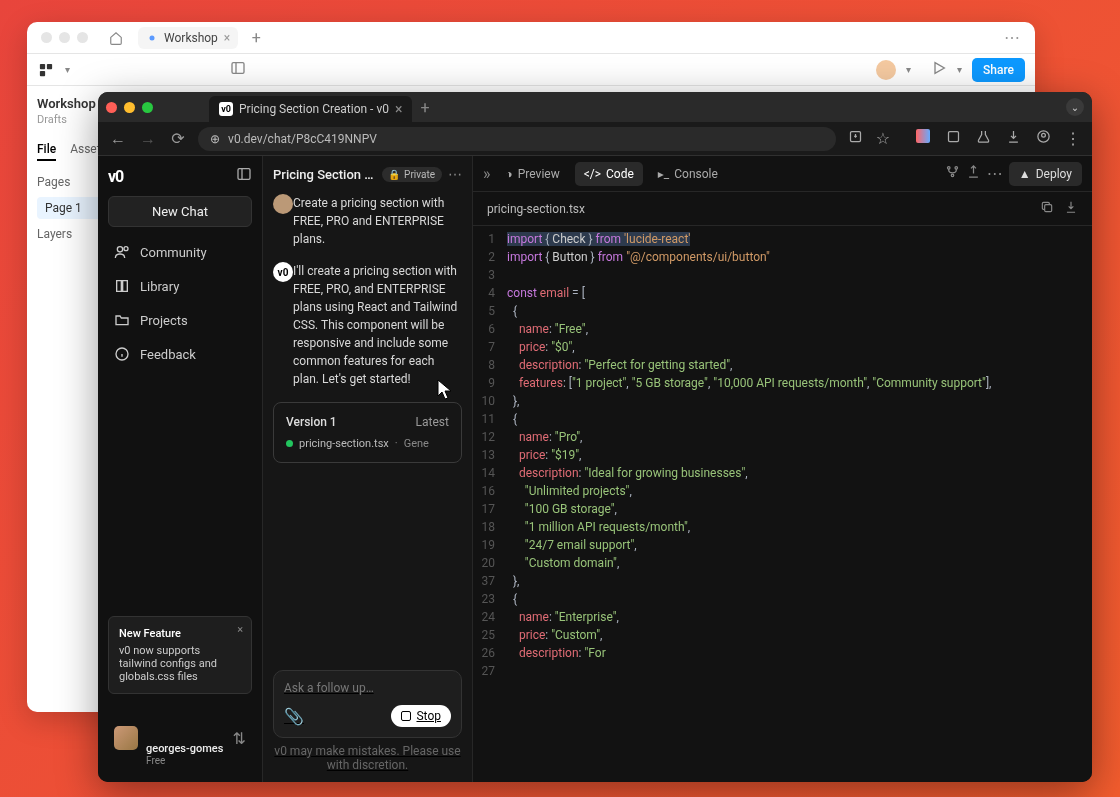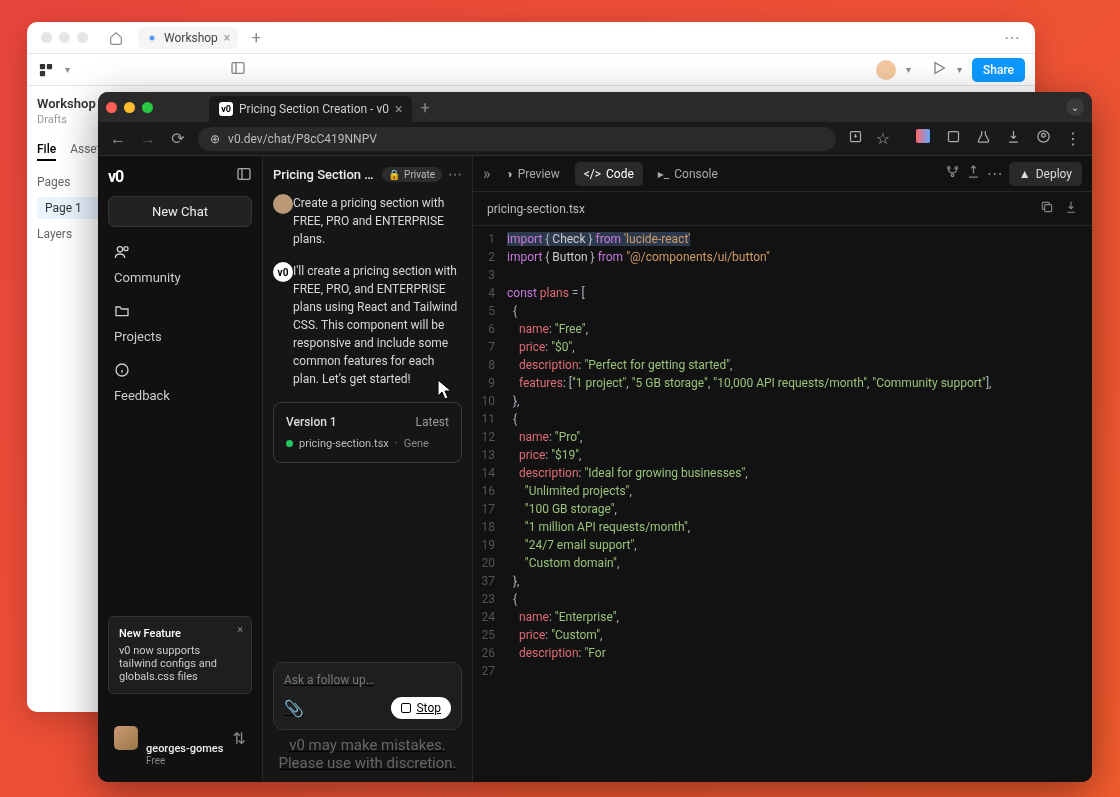--- a/index.html
+++ b/index.html
@@ -39,21 +39,21 @@
   .v0-url{flex:1;background:#2a2a2a;border-radius:14px;padding:5px 12px;font-size:12px;color:#bbb;display:flex;align-items:center;gap:8px;}
   .v0-url-icons{display:flex;gap:10px;color:#aaa;}
   .v0-urlicon{width:18px;display:flex;justify-content:center;}
 
   .v0-body{flex:1;display:flex;overflow:hidden;}
   .v0-sidebar{width:165px;background:#111;border-right:1px solid #272727;display:flex;flex-direction:column;padding:10px;gap:10px;}
   .v0-logo-row{display:flex;align-items:center;justify-content:space-between;}
   .v0-logo{color:#fff;font-weight:700;font-size:16px;letter-spacing:-1px;}
   .v0-newchat{background:#222;border:1px solid #333;color:#eee;padding:7px 0;border-radius:6px;font-size:13px;text-align:center;}
   .v0-nav{display:flex;flex-direction:column;gap:4px;}
-  .v0-nav-item{display:flex;gap:10px;color:#ccc;padding:7px 6px;font-size:13px;border-radius:5px;flex-direction:column;}
+  .v0-nav-item{display:flex;align-items:center;gap:10px;color:#ccc;padding:7px 6px;font-size:13px;border-radius:5px;}
   .v0-nav-item svg{width:16px;height:16px;}
   .v0-popup{margin-top:auto;background:#1e1e1e;border:1px solid #333;border-radius:6px;padding:10px;font-size:11px;color:#ccc;position:relative;}
   .v0-popup .t{font-weight:500;color:#fff;margin-bottom:4px;}
   .v0-popup .x{position:absolute;top:6px;right:8px;color:#888;}
   .v0-user{display:flex;align-items:center;gap:8px;padding:6px;}
   .v0-user .av{width:24px;height:24px;border-radius:5px;background:linear-gradient(135deg,#c97,#974);}
   .v0-user .info{flex:1;}
   .v0-user .name{font-size:11px;color:#eee;font-weight:500;margin-top:32px;}
   .v0-user .plan{font-size:10px;color:#888;}
   .v0-user .chev{color:#888;}
@@ -71,21 +71,21 @@
   .v0-card-head{display:flex;align-items:center;gap:8px;font-size:12px;color:#ddd;margin-bottom:8px;}
   .v0-card-head .lat{color:#999;}
   .v0-card-row{display:flex;align-items:center;gap:6px;font-size:11px;color:#bbb;}
   .v0-card-row .g{width:7px;height:7px;border-radius:50%;background:#22c55e;}
   .v0-input-area{margin-top:auto;text-decoration:underline;}
   .v0-input{background:#1e1e1e;border:1px solid #333;border-radius:10px;padding:10px;display:flex;flex-direction:column;gap:10px;}
   .v0-input .ph{color:#777;font-size:12px;}
   .v0-input .row{display:flex;align-items:center;justify-content:space-between;}
   .v0-stop{background:#fff;color:#000;border:none;border-radius:14px;padding:4px 10px;font-size:12px;display:flex;align-items:center;gap:5px;}
   .v0-stop .sq{width:10px;height:10px;border:1.5px solid #000;border-radius:2px;}
-  .v0-disclaimer{color:#666;font-size:15px;text-align:center;margin-top:6px;}
+  .v0-disclaimer{color:#666;font-size:12px;text-align:center;margin-top:6px;}
 
   .v0-code{flex:1;background:#121212;display:flex;flex-direction:column;}
   .v0-code-tabs{height:36px;display:flex;align-items:center;padding:0 10px;gap:6px;border-bottom:1px solid #272727;}
   .v0-ct-btn{display:flex;align-items:center;gap:5px;color:#aaa;font-size:12px;padding:5px 9px;border-radius:5px;}
   .v0-ct-btn.active{background:#2a2a2a;color:#fff;}
   .v0-ct-spacer{flex:1;}
   .v0-deploy{background:#2a2a2a;color:#ddd;border:none;border-radius:5px;padding:5px 10px;font-size:12px;display:flex;align-items:center;gap:5px;}
   .v0-file{padding:8px 14px;font-size:12px;color:#bbb;display:flex;align-items:center;border-bottom:1px solid #272727;}
   .v0-file .icons{margin-left:auto;display:flex;gap:10px;color:#888;}
   .v0-editor{flex:1;font-family:ui-monospace,Menlo,Consolas,monospace;font-size:12px;line-height:1.5;overflow:auto;padding:4px 0;}
@@ -245,20 +245,26 @@
         <div class="v0-nav-item">
           <svg viewBox="0 0 24 24" fill="none" stroke="currentColor" stroke-width="2">
               <circle cx="9" cy="8" r="4"></circle>
               <path d="M2 21c0-4 3-6 7-6s7 2 7 6"></path>
               <circle cx="18" cy="7" r="3"></circle>
             </svg>
           <span>Community</span>
         </div>
         <div class="v0-nav-item">
           <svg viewBox="0 0 24 24" fill="none" stroke="currentColor" stroke-width="2">
+              <path d="M4 4h7v16H4zM13 4h7v16h-7z"></path>
+            </svg>
+          <span>Library</span>
+        </div>
+        <div class="v0-nav-item">
+          <svg viewBox="0 0 24 24" fill="none" stroke="currentColor" stroke-width="2">
               <path d="M3 6h6l2 3h10v10H3z"></path>
             </svg>
           <span>Projects</span>
         </div>
         <div class="v0-nav-item">
           <svg viewBox="0 0 24 24" fill="none" stroke="currentColor" stroke-width="2">
               <circle cx="12" cy="12" r="9"></circle>
               <line x1="12" y1="8" x2="12" y2="8"></line>
               <line x1="12" y1="12" x2="12" y2="16"></line>
             </svg>
@@ -376,21 +382,21 @@
           <div class="line">
             <div class="ln">2</div>
             <div class="code"><span class="kw">import</span> <span class="punc">{</span> Button <span class="punc">}</span> <span class="kw">from</span> <span class="path">"@/components/ui/button"</span></div>
           </div>
           <div class="line">
             <div class="ln">3</div>
             <div class="code"></div>
           </div>
           <div class="line">
             <div class="ln">4</div>
-            <div class="code"><span class="kw">const</span> <span class="key">plans</span> <span class="punc">= [</span></div>
+            <div class="code"><span class="kw">const</span> <span class="key">email</span> <span class="punc">= [</span></div>
           </div>
           <div class="line">
             <div class="ln">5</div>
             <div class="code">  <span class="punc">{</span></div>
           </div>
           <div class="line">
             <div class="ln">6</div>
             <div class="code">    <span class="key">name</span><span class="punc">:</span> <span class="str">"Free"</span><span class="punc">,</span></div>
           </div>
           <div class="line">

